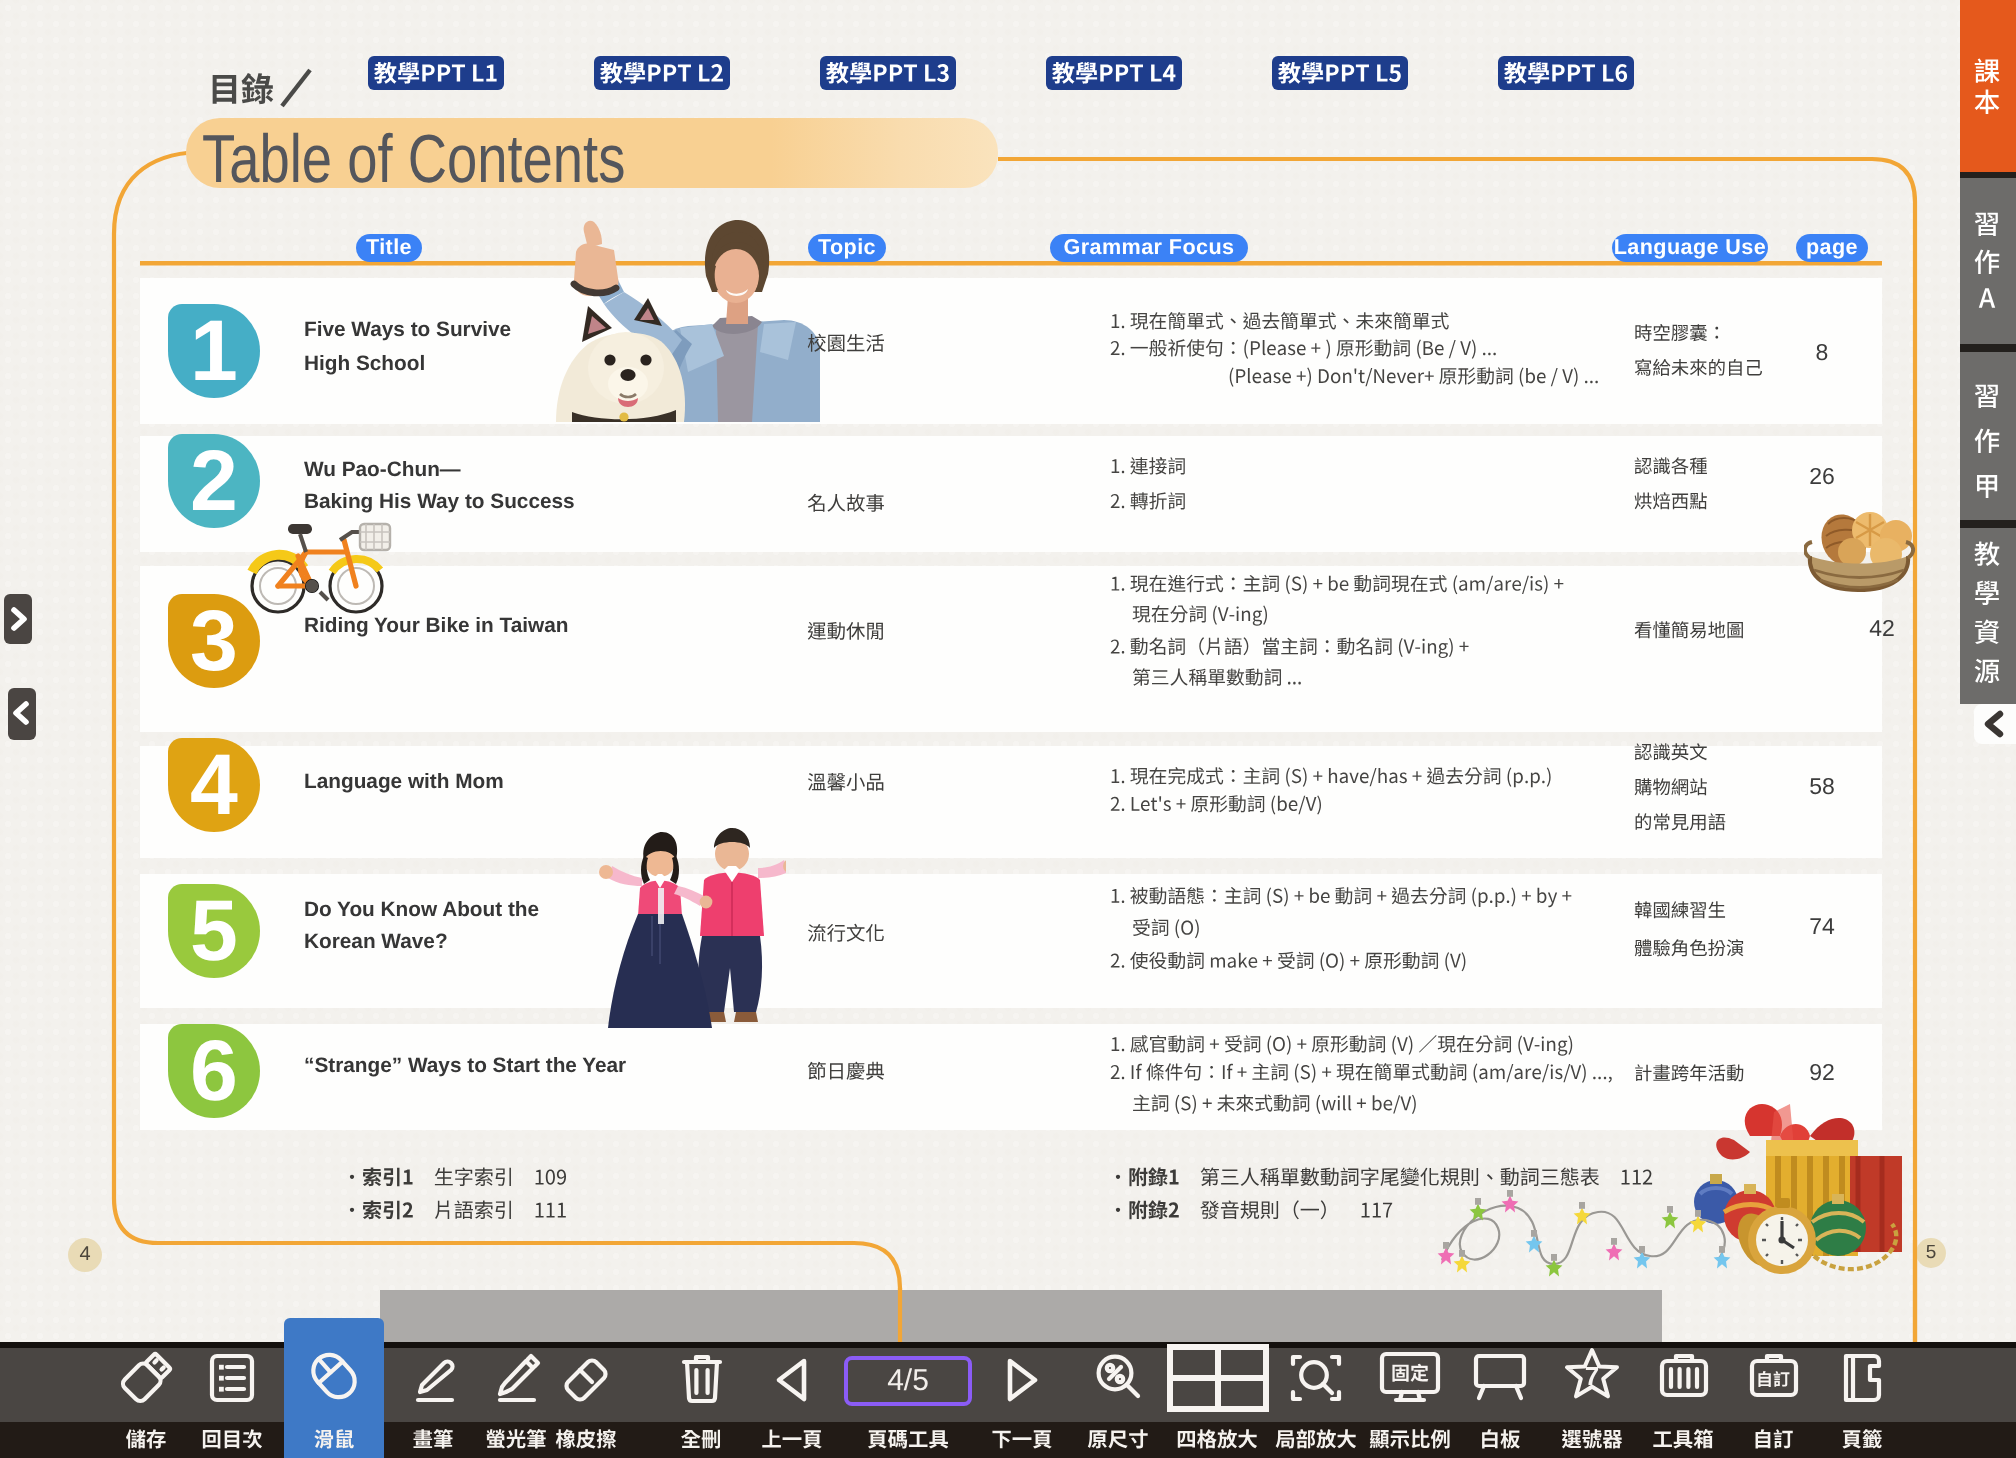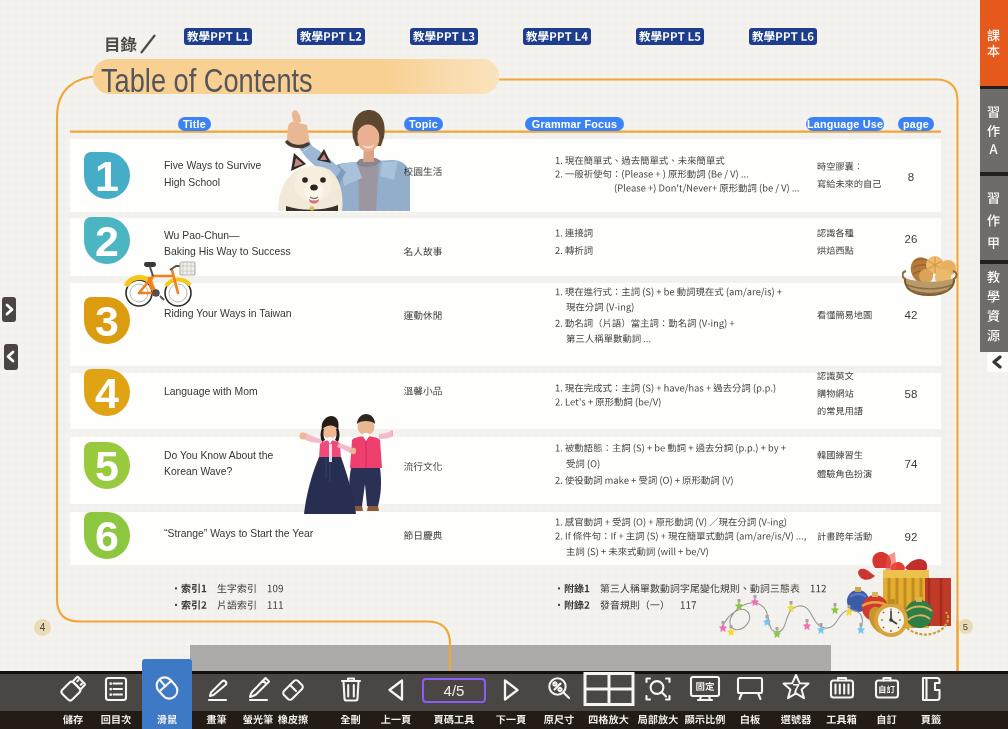--- a/index.html
+++ b/index.html
@@ -3,21 +3,21 @@
 *{margin:0;padding:0;box-sizing:border-box}
 html,body{width:1008px;height:729px;overflow:hidden}
 body{position:relative;font-family:"Liberation Sans",sans-serif;background:#f3f1ed}
 .dots{position:absolute;left:0;top:0;width:1008px;height:671px;
  background-image:radial-gradient(circle,rgba(255,255,255,.22) 1.4px,rgba(255,255,255,0) 1.8px),radial-gradient(circle,rgba(228,224,216,.08) 1.4px,rgba(228,224,216,0) 1.8px);
  background-size:8px 8px,8px 8px;background-position:0 0,4px 4px}
 .abs{position:absolute}
 .row{position:absolute;left:70px;width:871px;background:#fefefd}
 .badge{position:absolute;left:84px;width:46px;height:47px;color:#fff;font-weight:bold;
  font-size:43px;text-align:center;line-height:49px;border-radius:7px 50% 50% 50%}
-.title{position:absolute;left:164px;font-weight:normal;font-size:10.4px;color:#363636;line-height:16.2px}
+.title{position:absolute;left:152px;font-weight:bold;font-size:10.4px;color:#363636;line-height:16.2px}
 .pnum{position:absolute;font-size:11.5px;color:#3c3c3c;width:40px;text-align:center}
 .pill{position:absolute;height:14px;background:#3b82f6;border-radius:7px;color:#fff;
  font-weight:bold;font-size:10.8px;text-align:center;line-height:14px;top:117px;letter-spacing:.2px}
 .ppt{position:absolute;top:28px;width:68px;height:17px;background:#1e3d8c;border-radius:3px}
 .tab{position:absolute;left:980px;width:28px}
 .lbtn{position:absolute;background:#4a4542;border-radius:3px}
 </style></head><body>
 <div class="dots"></div>
 <div class="row" style="top:139px;height:73px"></div>
 <div class="row" style="top:218px;height:58px"></div>
@@ -49,27 +49,27 @@
 <div class="pill" style="left:806px;width:78px">Language Use</div>
 <div class="pill" style="left:898px;width:36px">page</div>
 <div class="badge" style="top:152px;background:#45aec6">1</div>
 <div class="badge" style="top:216.5px;background:#4cb5c2">2</div>
 <div class="badge" style="top:296.5px;background:#dc9c10">3</div>
 <div class="badge" style="top:369px;background:#dfa313">4</div>
 <div class="badge" style="top:441.5px;background:#99c93d">5</div>
 <div class="badge" style="top:511.5px;background:#8dc63f">6</div>
 <div class="title" style="top:158.4px">Five Ways to Survive<br>High School</div>
 <div class="title" style="top:227.5px">Wu Pao-Chun—<br>Baking His Way to Success</div>
-<div class="title" style="top:306.2px">Riding Your Ways in Taiwan</div>
+<div class="title" style="top:306.2px">Riding Your Bike in Taiwan</div>
 <div class="title" style="top:384.2px">Language with Mom</div>
 <div class="title" style="top:447.9px">Do You Know About the<br>Korean Wave?</div>
 <div class="title" style="top:526.1px">“Strange” Ways to Start the Year</div>
 <div class="pnum" style="left:891px;top:170.5px">8</div>
 <div class="pnum" style="left:891px;top:233px">26</div>
-<div class="pnum" style="left:891px;top:309px">42</div>
+<div class="pnum" style="left:921px;top:309px">42</div>
 <div class="pnum" style="left:891px;top:387.5px">58</div>
 <div class="pnum" style="left:891px;top:458px">74</div>
 <div class="pnum" style="left:891px;top:530.5px">92</div>
 <div class="tab" style="top:0;height:85.5px;background:#e5591c"></div>
 <div class="tab" style="top:85.5px;height:3.5px;background:#23201d"></div>
 <div class="tab" style="top:89px;height:83px;background:#6d6c6a"></div>
 <div class="tab" style="top:172px;height:4px;background:#23201d"></div>
 <div class="tab" style="top:176px;height:84px;background:#6d6c6a"></div>
 <div class="tab" style="top:260px;height:4px;background:#23201d"></div>
 <div class="tab" style="top:264px;height:88px;background:#6d6c6a"></div>

